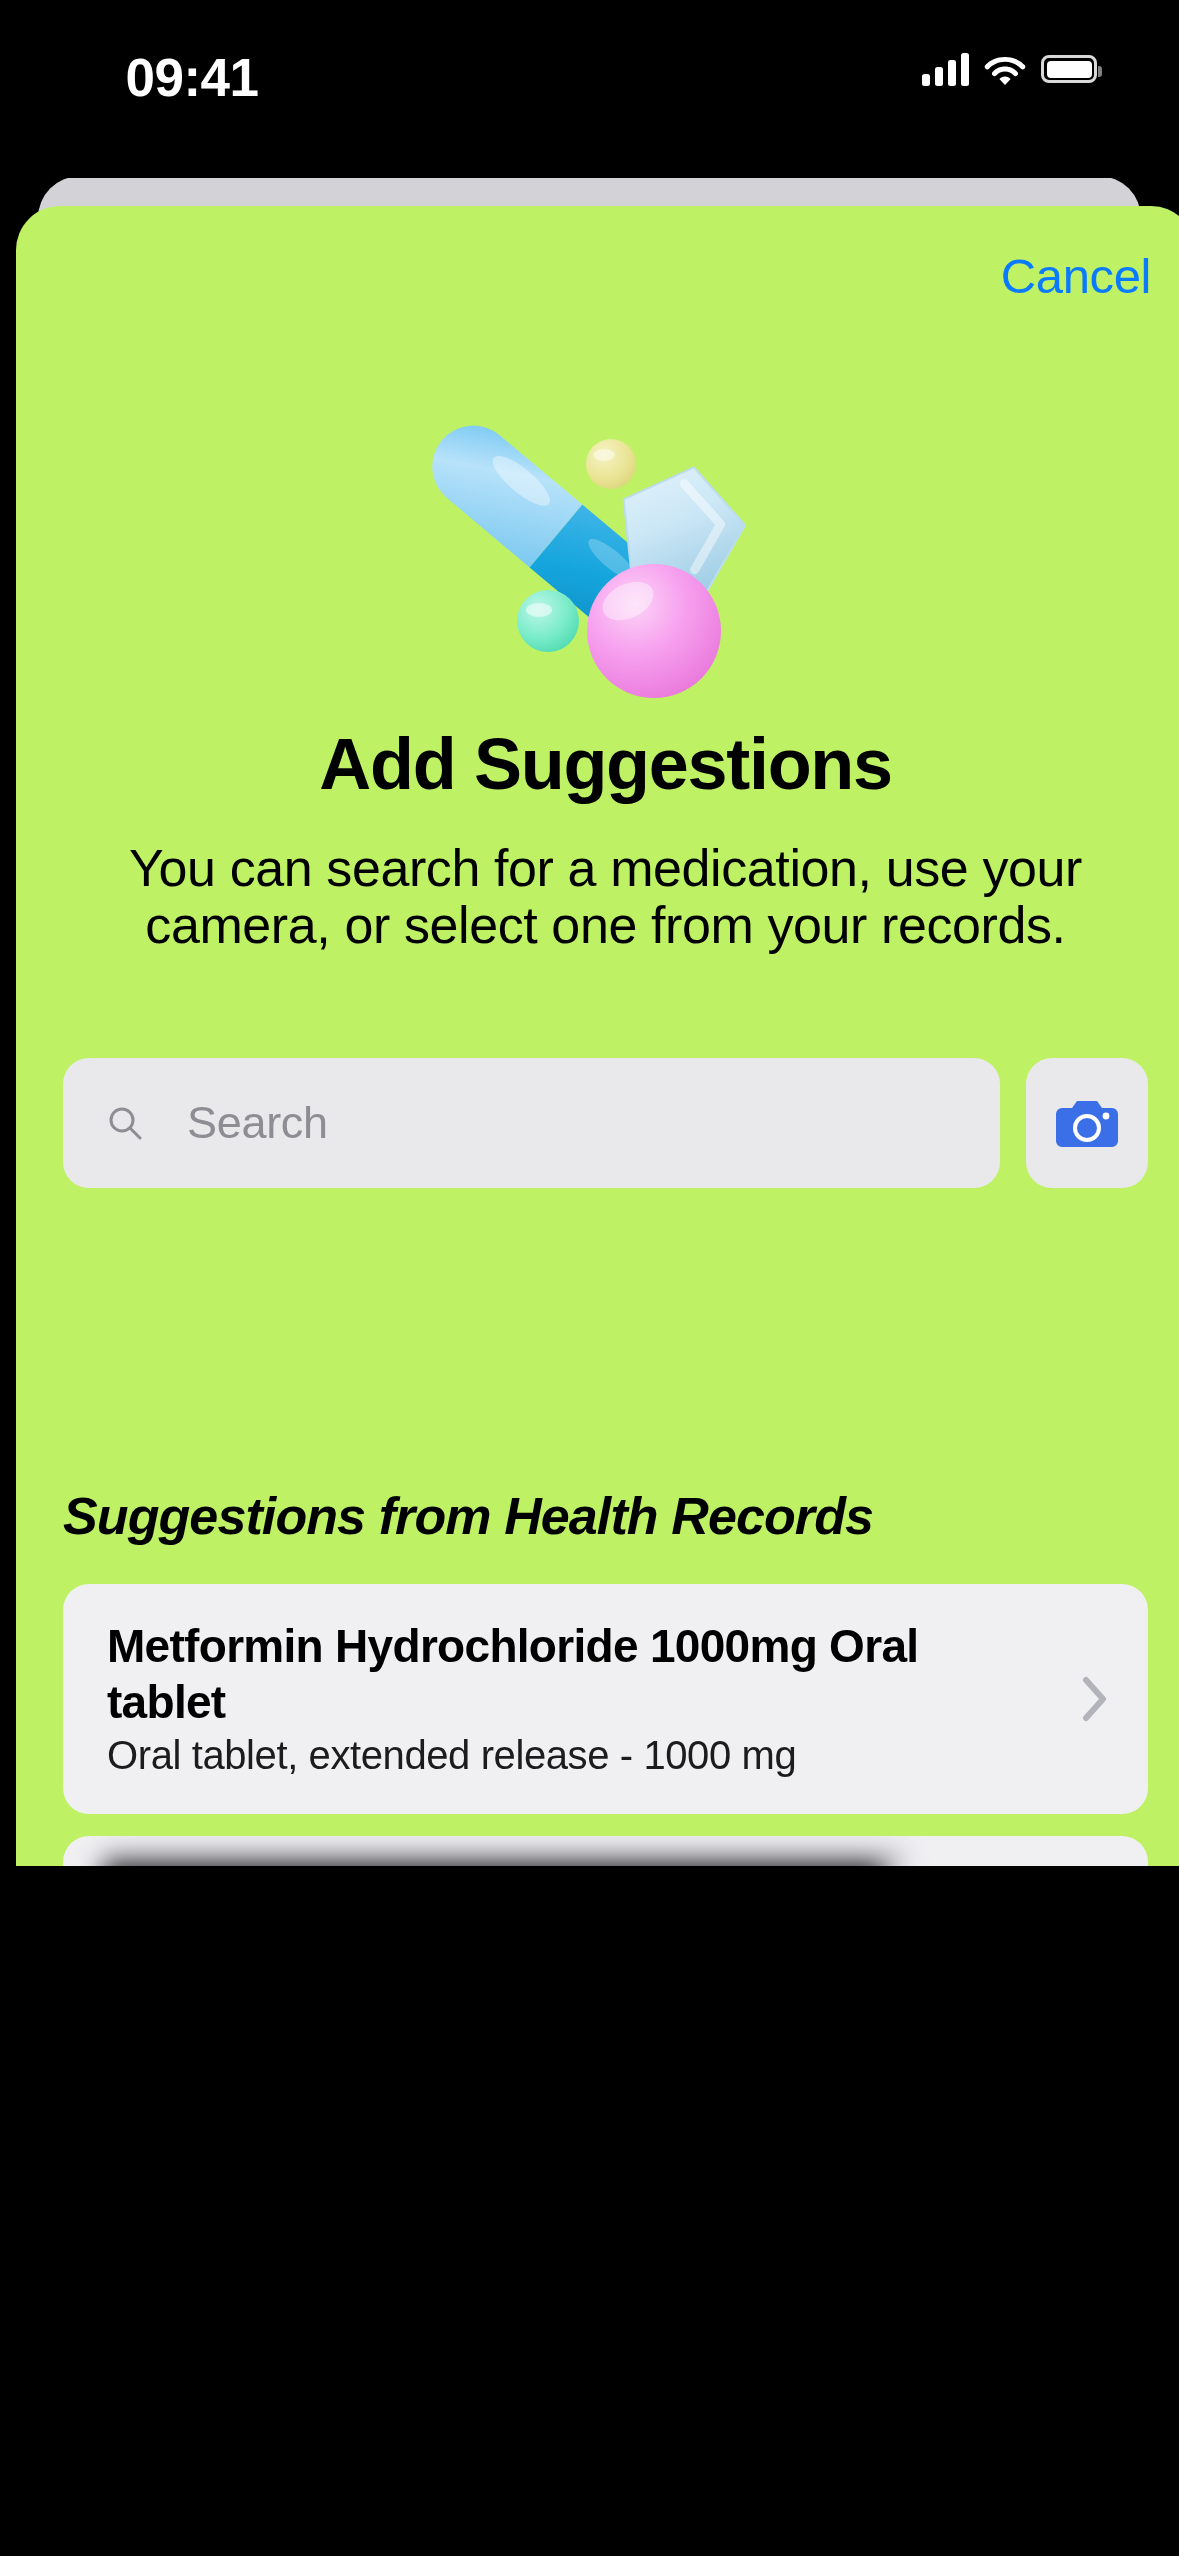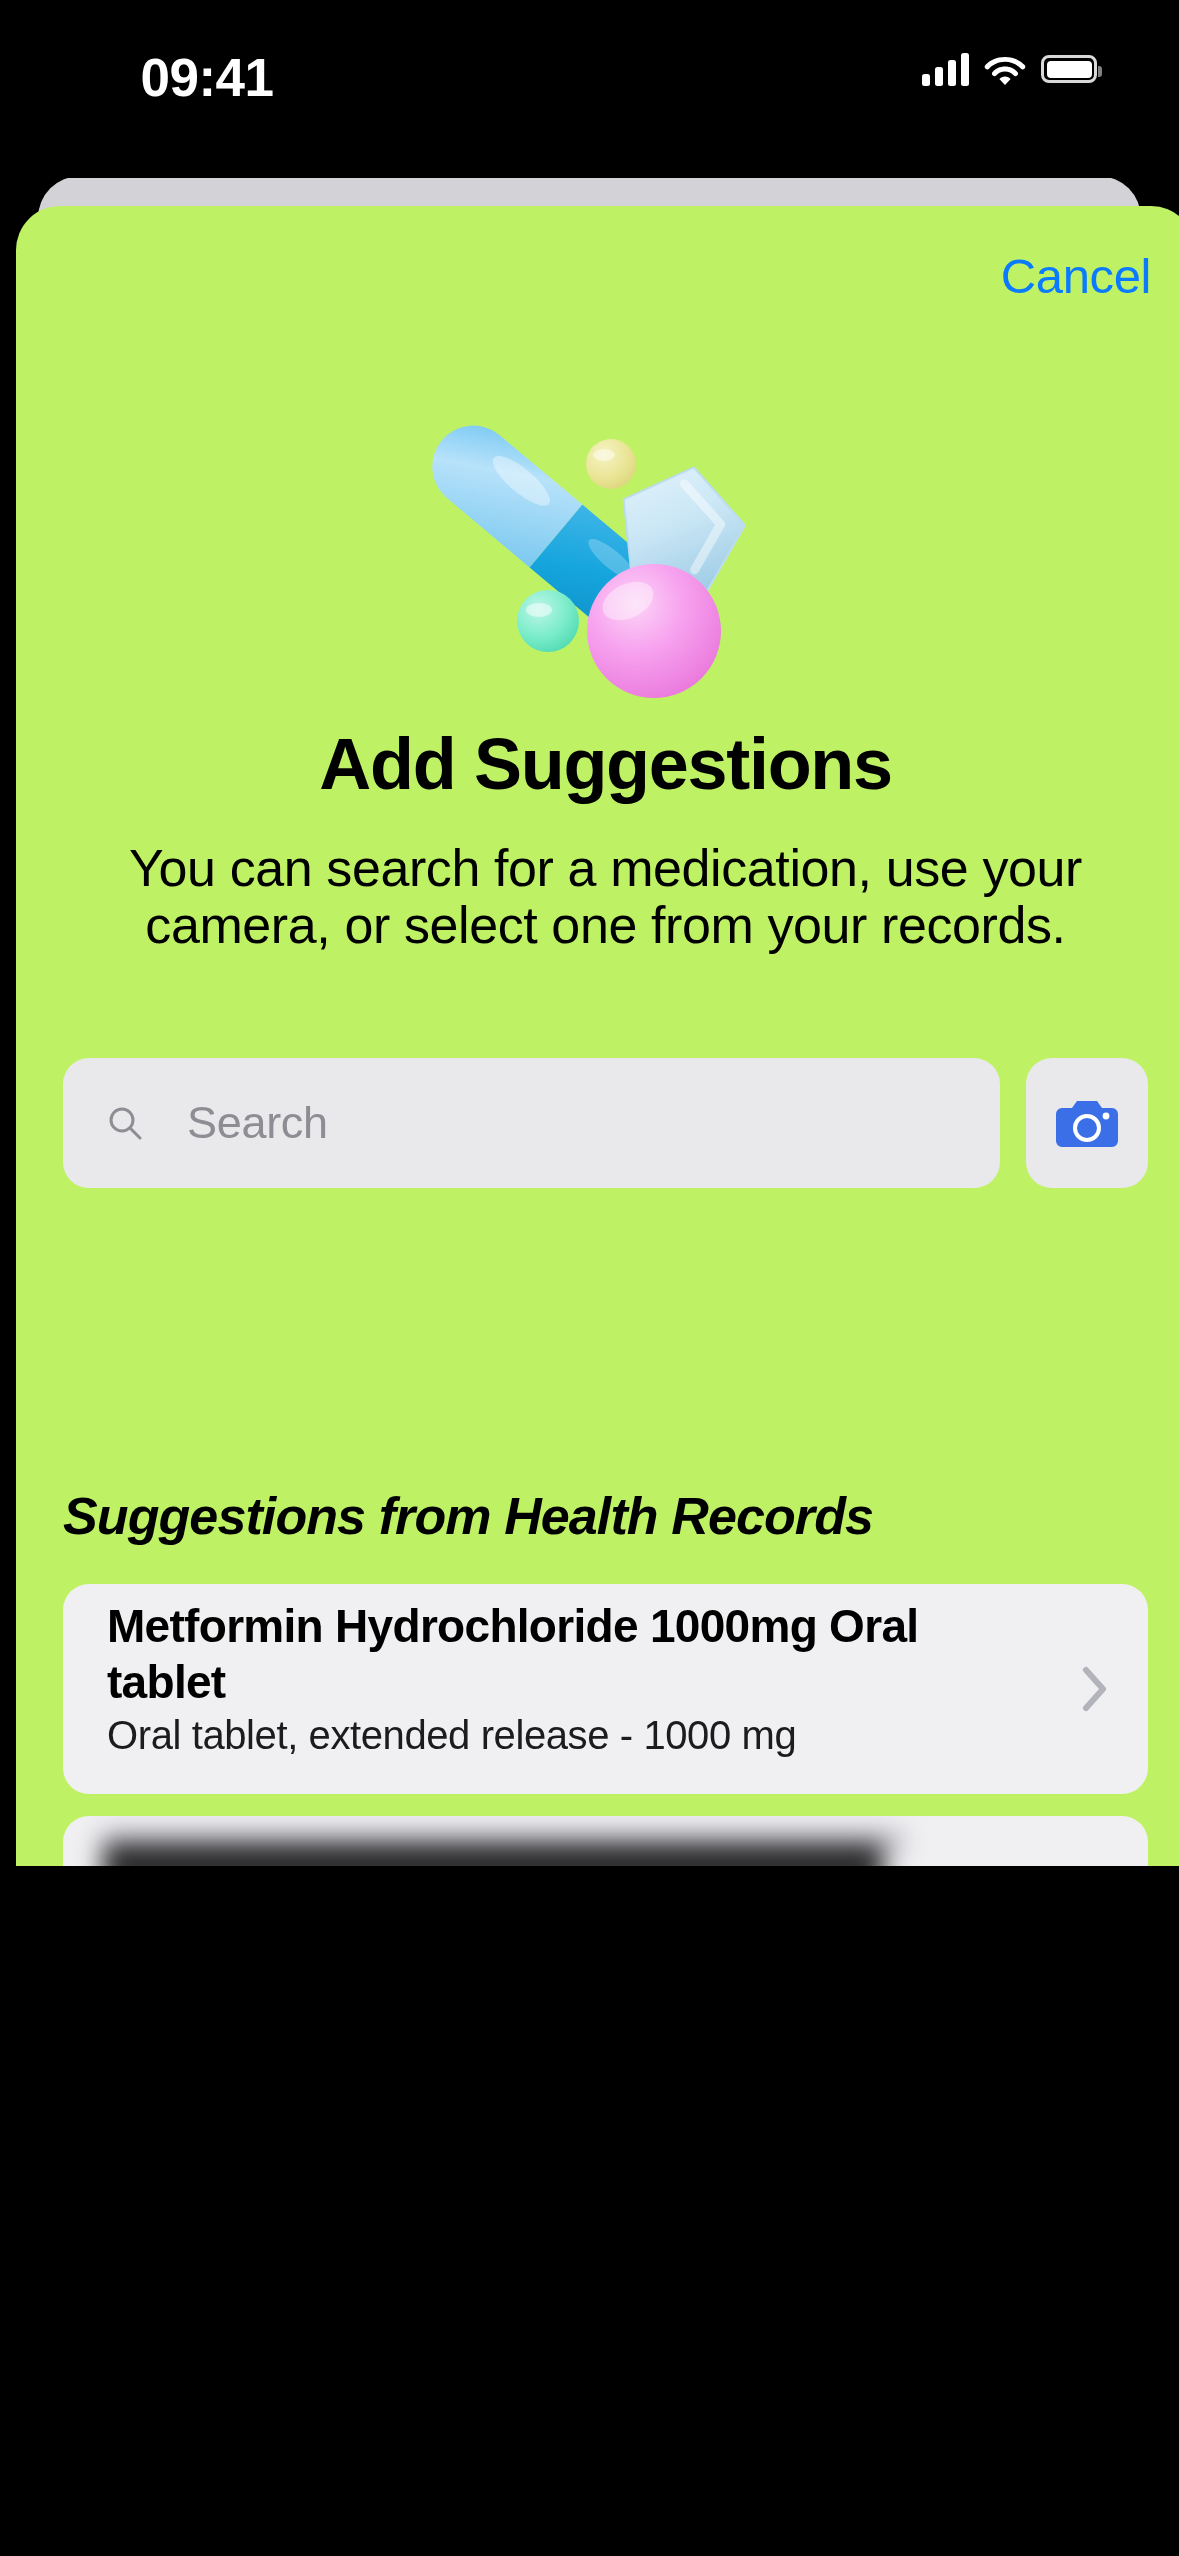--- a/index.html
+++ b/index.html
@@ -18,21 +18,21 @@
   }
 
   
   #status-bar {
     position:absolute; top:0; left:0;
     width:1179px; height:178px;
     background:#000;
     z-index:50;
   }
   #status-time {
-    position:absolute; left:112px; top:47px;
+    position:absolute; left:97px; top:47px;
     width:190px; text-align:center;
     color:#fff; font-size:53px; font-weight:700;
     letter-spacing:-0.5px;
     font-family:"Liberation Sans", sans-serif;
   }
   #status-right {
     position:absolute; right:82px; top:52px;
     display:flex; align-items:center; gap:15px;
   }
   .sig-bars { display:flex; align-items:flex-end; gap:5px; height:34px; }
@@ -148,21 +148,21 @@
   }
   .suggestion-row {
     position:relative;
     width:1085px;
     background:#f0f0f3;
     border-radius:26px;
     margin-bottom:22px;
     cursor:pointer;
     overflow:hidden;
   }
-  .row-text { padding:14px 40px 34px 44px; width:1000px; }
+  .row-text { padding:34px 40px 34px 44px; width:1000px; }
   .row-title {
     font-size:46px; font-weight:700; color:#000;
     letter-spacing:-0.7px; line-height:56px;
   }
   .row-subtitle {
     font-size:40px; color:#1c1c1e;
     letter-spacing:-0.4px; line-height:50px;
   }
   .row-chevron {
     position:absolute; right:40px; top:50%;

